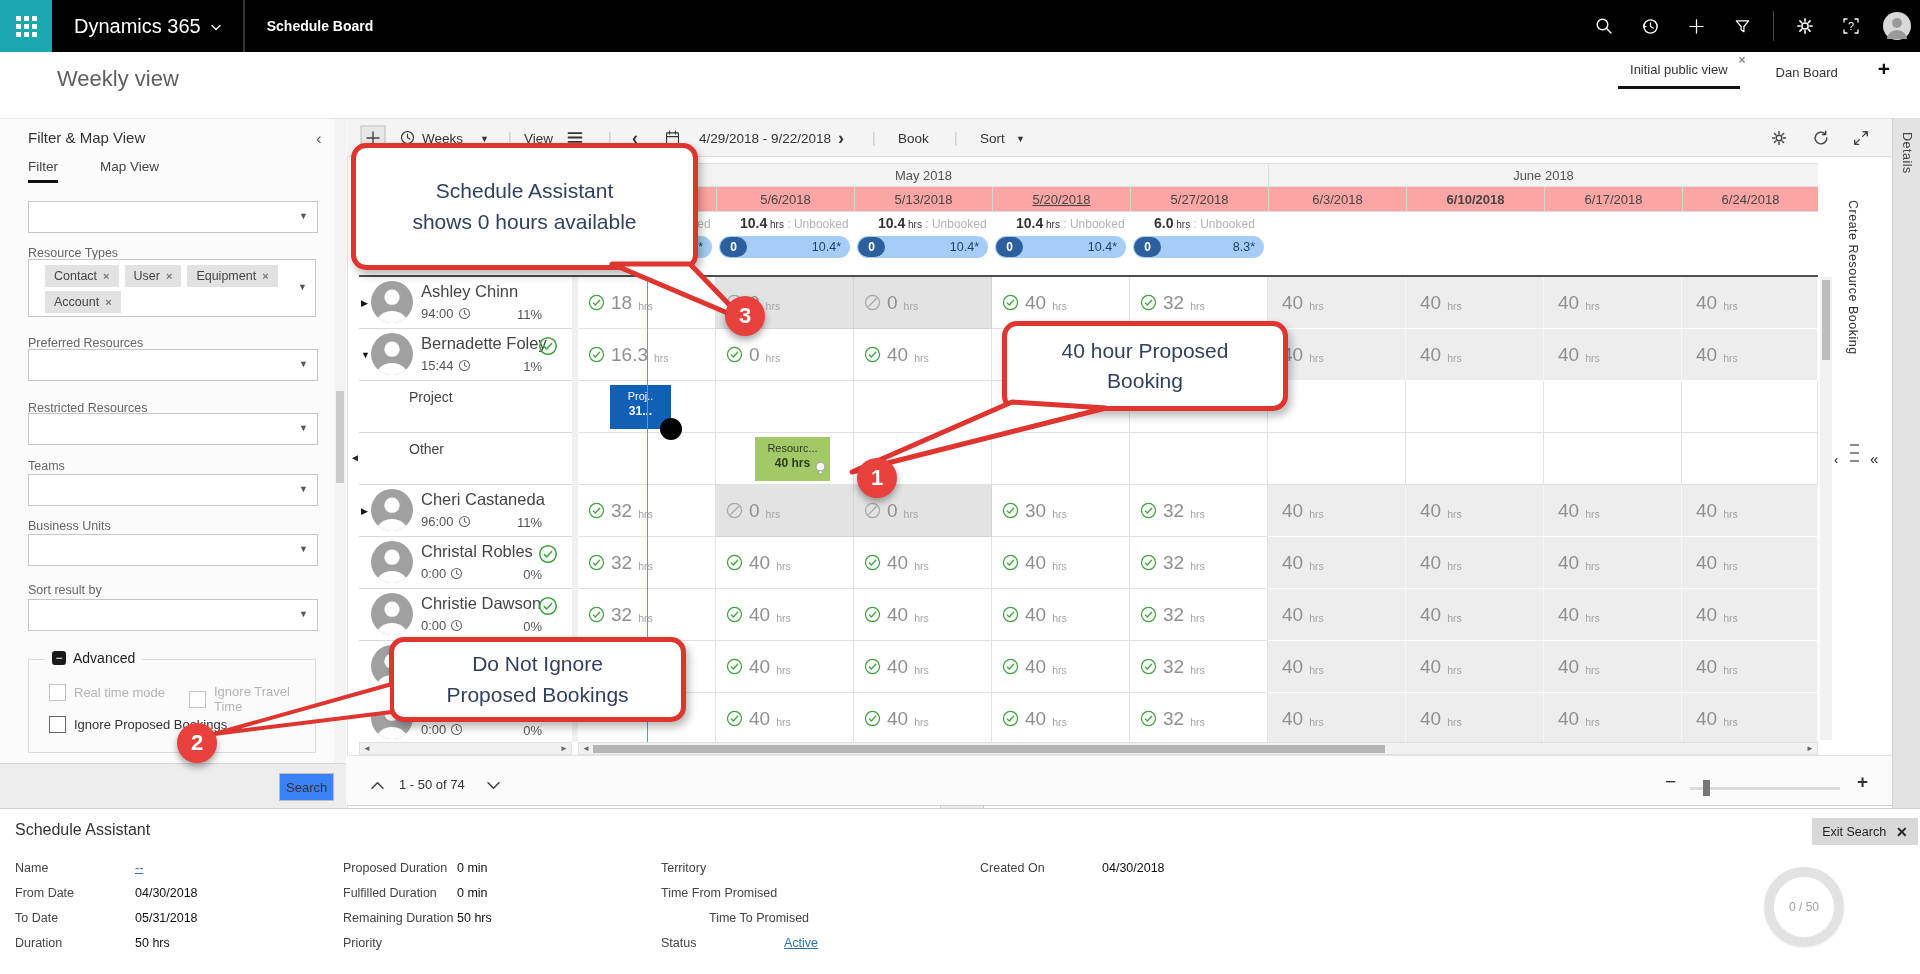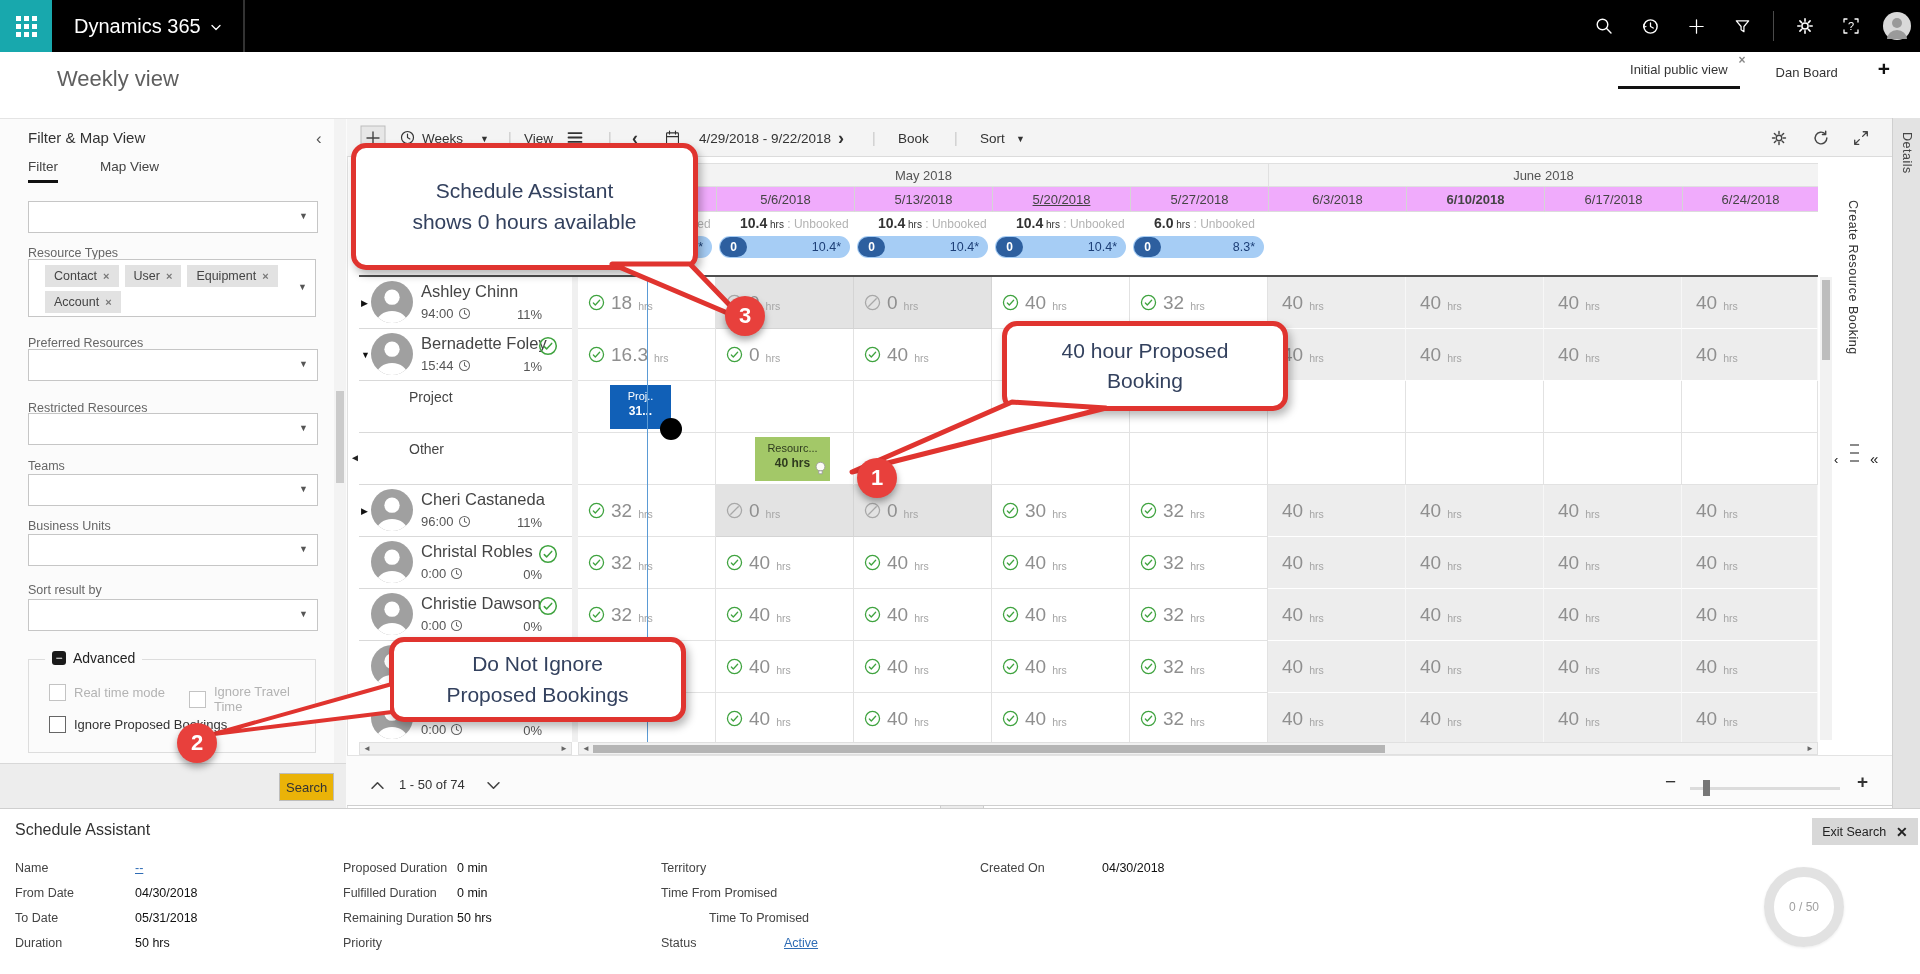--- a/index.html
+++ b/index.html
@@ -39,29 +39,29 @@
   .chip b{color:#777;font-weight:700;margin-left:6px;font-size:11px;cursor:pointer;}
   #fpadv{position:absolute;left:28px;top:540px;width:288px;height:94px;border:1px solid #ddd;box-sizing:border-box;}
   .advlegend{position:absolute;left:16px;top:-10px;background:#fbfbfb;padding:0 7px;font-size:14px;color:#222;display:flex;align-items:center;gap:7px;}
   .minusbox{width:14px;height:14px;background:#1a1a1a;color:#fff;border-radius:3px;display:flex;align-items:center;justify-content:center;font-size:12px;line-height:1;cursor:pointer;}
   .cbitem{position:absolute;display:flex;align-items:center;gap:8px;}
   .cb{width:15px;height:15px;border:1px solid #666;background:#fff;flex:none;}
   .cbitem.dis .cb{border-color:#c3c3c3;}
   .cbitem span{font-size:13px;color:#333;}
   .cbitem.dis span{color:#b3b3b3;}
   .fpfoot{position:absolute;left:0;top:644px;width:346px;height:46px;background:#ededed;border-top:1px solid #d8d8d8;}
-  #searchbtn{position:absolute;left:279px;top:9px;width:55px;height:28px;background:#eab308;border:1px solid #bdbdbd;font-size:13px;color:#333;font-family:"Liberation Sans",sans-serif;cursor:pointer;}
+  #searchbtn{position:absolute;left:279px;top:9px;width:55px;height:28px;background:#3b82f6;border:1px solid #bdbdbd;font-size:13px;color:#333;font-family:"Liberation Sans",sans-serif;cursor:pointer;}
   .fpscroll{position:absolute;left:334px;top:0px;width:12px;height:644px;background:#f3f3f3;}
   .fpthumb{position:absolute;left:2px;top:272px;width:8px;height:92px;background:#cbcbcb;}
   
   #btoolbar{position:absolute;left:347px;top:118px;width:1545px;height:39px;background:#f4f4f4;border-top:1px solid #e4e4e4;border-bottom:1px solid #dcdcdc;box-sizing:border-box;}
   .tbi{position:absolute;font-size:13.5px;color:#333;white-space:nowrap;cursor:pointer;}
   .tbsep{position:absolute;color:#c9c9c9;font-size:14px;}
   .monthcell{position:absolute;top:163px;height:24px;background:#f3f3f3;border:1px solid #e0e0e0;border-right:none;box-sizing:border-box;display:flex;align-items:center;justify-content:center;font-size:13px;color:#555;}
-  .datecell{position:absolute;top:187px;height:25px;background:#f0abfc;border-left:1px solid #d5d5d5;border-bottom:1px solid #dcdcdc;box-sizing:border-box;display:flex;align-items:center;justify-content:center;font-size:13px;color:#444;}
+  .datecell{position:absolute;top:187px;height:25px;background:#fca5a5;border-left:1px solid #d5d5d5;border-bottom:1px solid #dcdcdc;box-sizing:border-box;display:flex;align-items:center;justify-content:center;font-size:13px;color:#444;}
   .ublabel{position:absolute;top:215px;font-size:12px;color:#b3b3b3;white-space:nowrap;}
   .ublabel b{color:#333;font-size:14px;font-weight:600;}
   .ublabel i{color:#333;font-style:normal;font-size:10px;}
   .pill{position:absolute;top:236px;height:22px;border-radius:11px;display:flex;align-items:center;}
   .pill .zero{width:27px;height:20px;margin:1px;border-radius:10px;color:#fff;font-size:12px;font-weight:700;display:flex;align-items:center;justify-content:center;}
   .pill .cap{margin-left:auto;padding-right:9px;font-size:12.5px;color:#1d3f77;}
   #rows{position:absolute;left:359px;top:275px;width:1459px;height:467px;border-top:2px solid #4f4f4f;box-sizing:border-box;overflow:hidden;background:#fff;}
   .ncell{position:absolute;left:0;width:213px;height:52px;background:#fff;border-bottom:1px solid #d9d9d9;box-sizing:border-box;}
   .exp{position:absolute;left:2px;top:21px;font-size:9px;color:#111;cursor:pointer;}
   .avatar{position:absolute;left:12px;top:4px;width:42px;height:42px;border-radius:50%;background:#a0a0a0;overflow:hidden;}
@@ -125,20 +125,23 @@
         </span>
     </div>
     <div class="navitem">
       <span class="nav-prod">Dynamics 365</span>
       <span><svg width="10" height="7" viewBox="0 0 10 7">
             <path d="M1 1.5l4 4 4-4" stroke="#fff" stroke-width="1.3" fill="none" stroke-linecap="round" stroke-linejoin="round"></path>
           </svg></span>
     </div>
     <div class="navsep"></div>
     <div class="navsep"></div>
+    <div class="navitem">
+      <span class="nav-page">Schedule Board</span>
+    </div>
     <div class="navright">
       <span class="nico">
           <svg width="20" height="20" viewBox="0 0 20 20">
             <circle cx="8.5" cy="8.5" r="5.3" stroke="#fff" stroke-width="1.4" fill="none" stroke-linecap="round" stroke-linejoin="round"></circle>
             <path d="M12.6 12.6L17 17" stroke="#fff" stroke-width="1.4" fill="none" stroke-linecap="round" stroke-linejoin="round"></path>
           </svg>
         </span>
       <span class="nico">
           <svg width="21" height="21" viewBox="0 0 20 20">
             <circle cx="10" cy="10" r="6.3" stroke="#fff" stroke-width="1.4" fill="none" stroke-linecap="round" stroke-linejoin="round"></circle>

